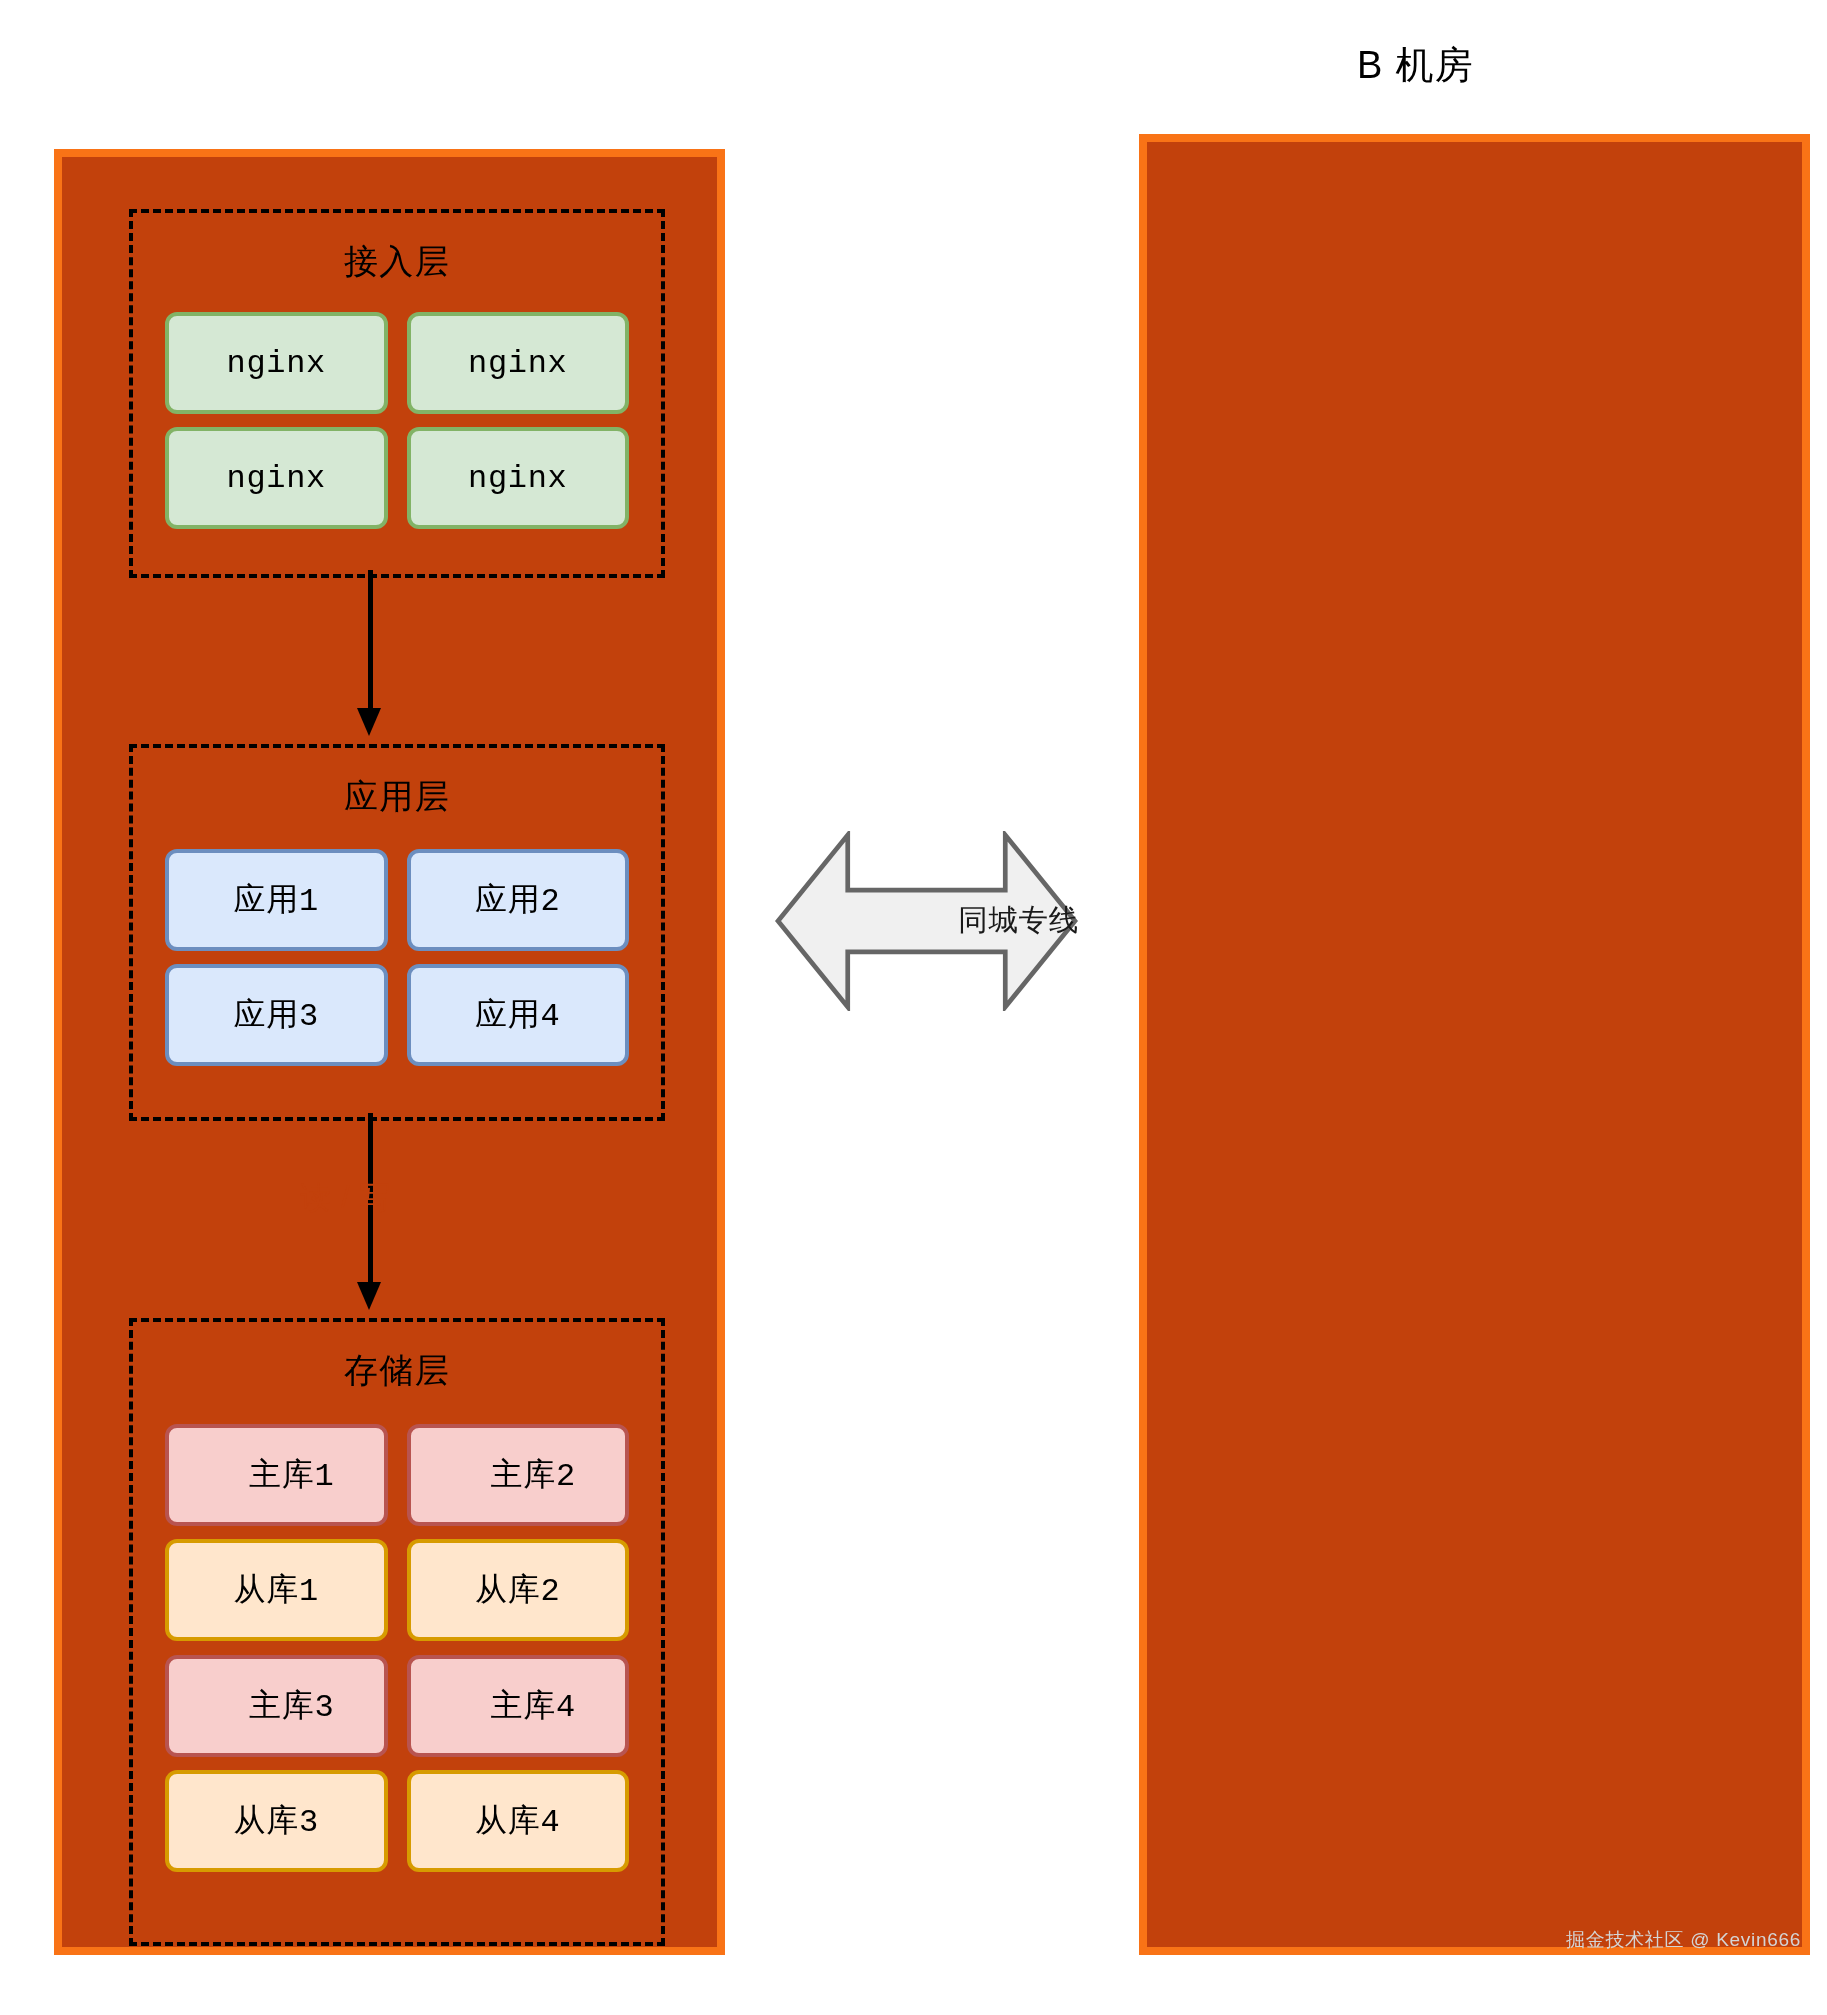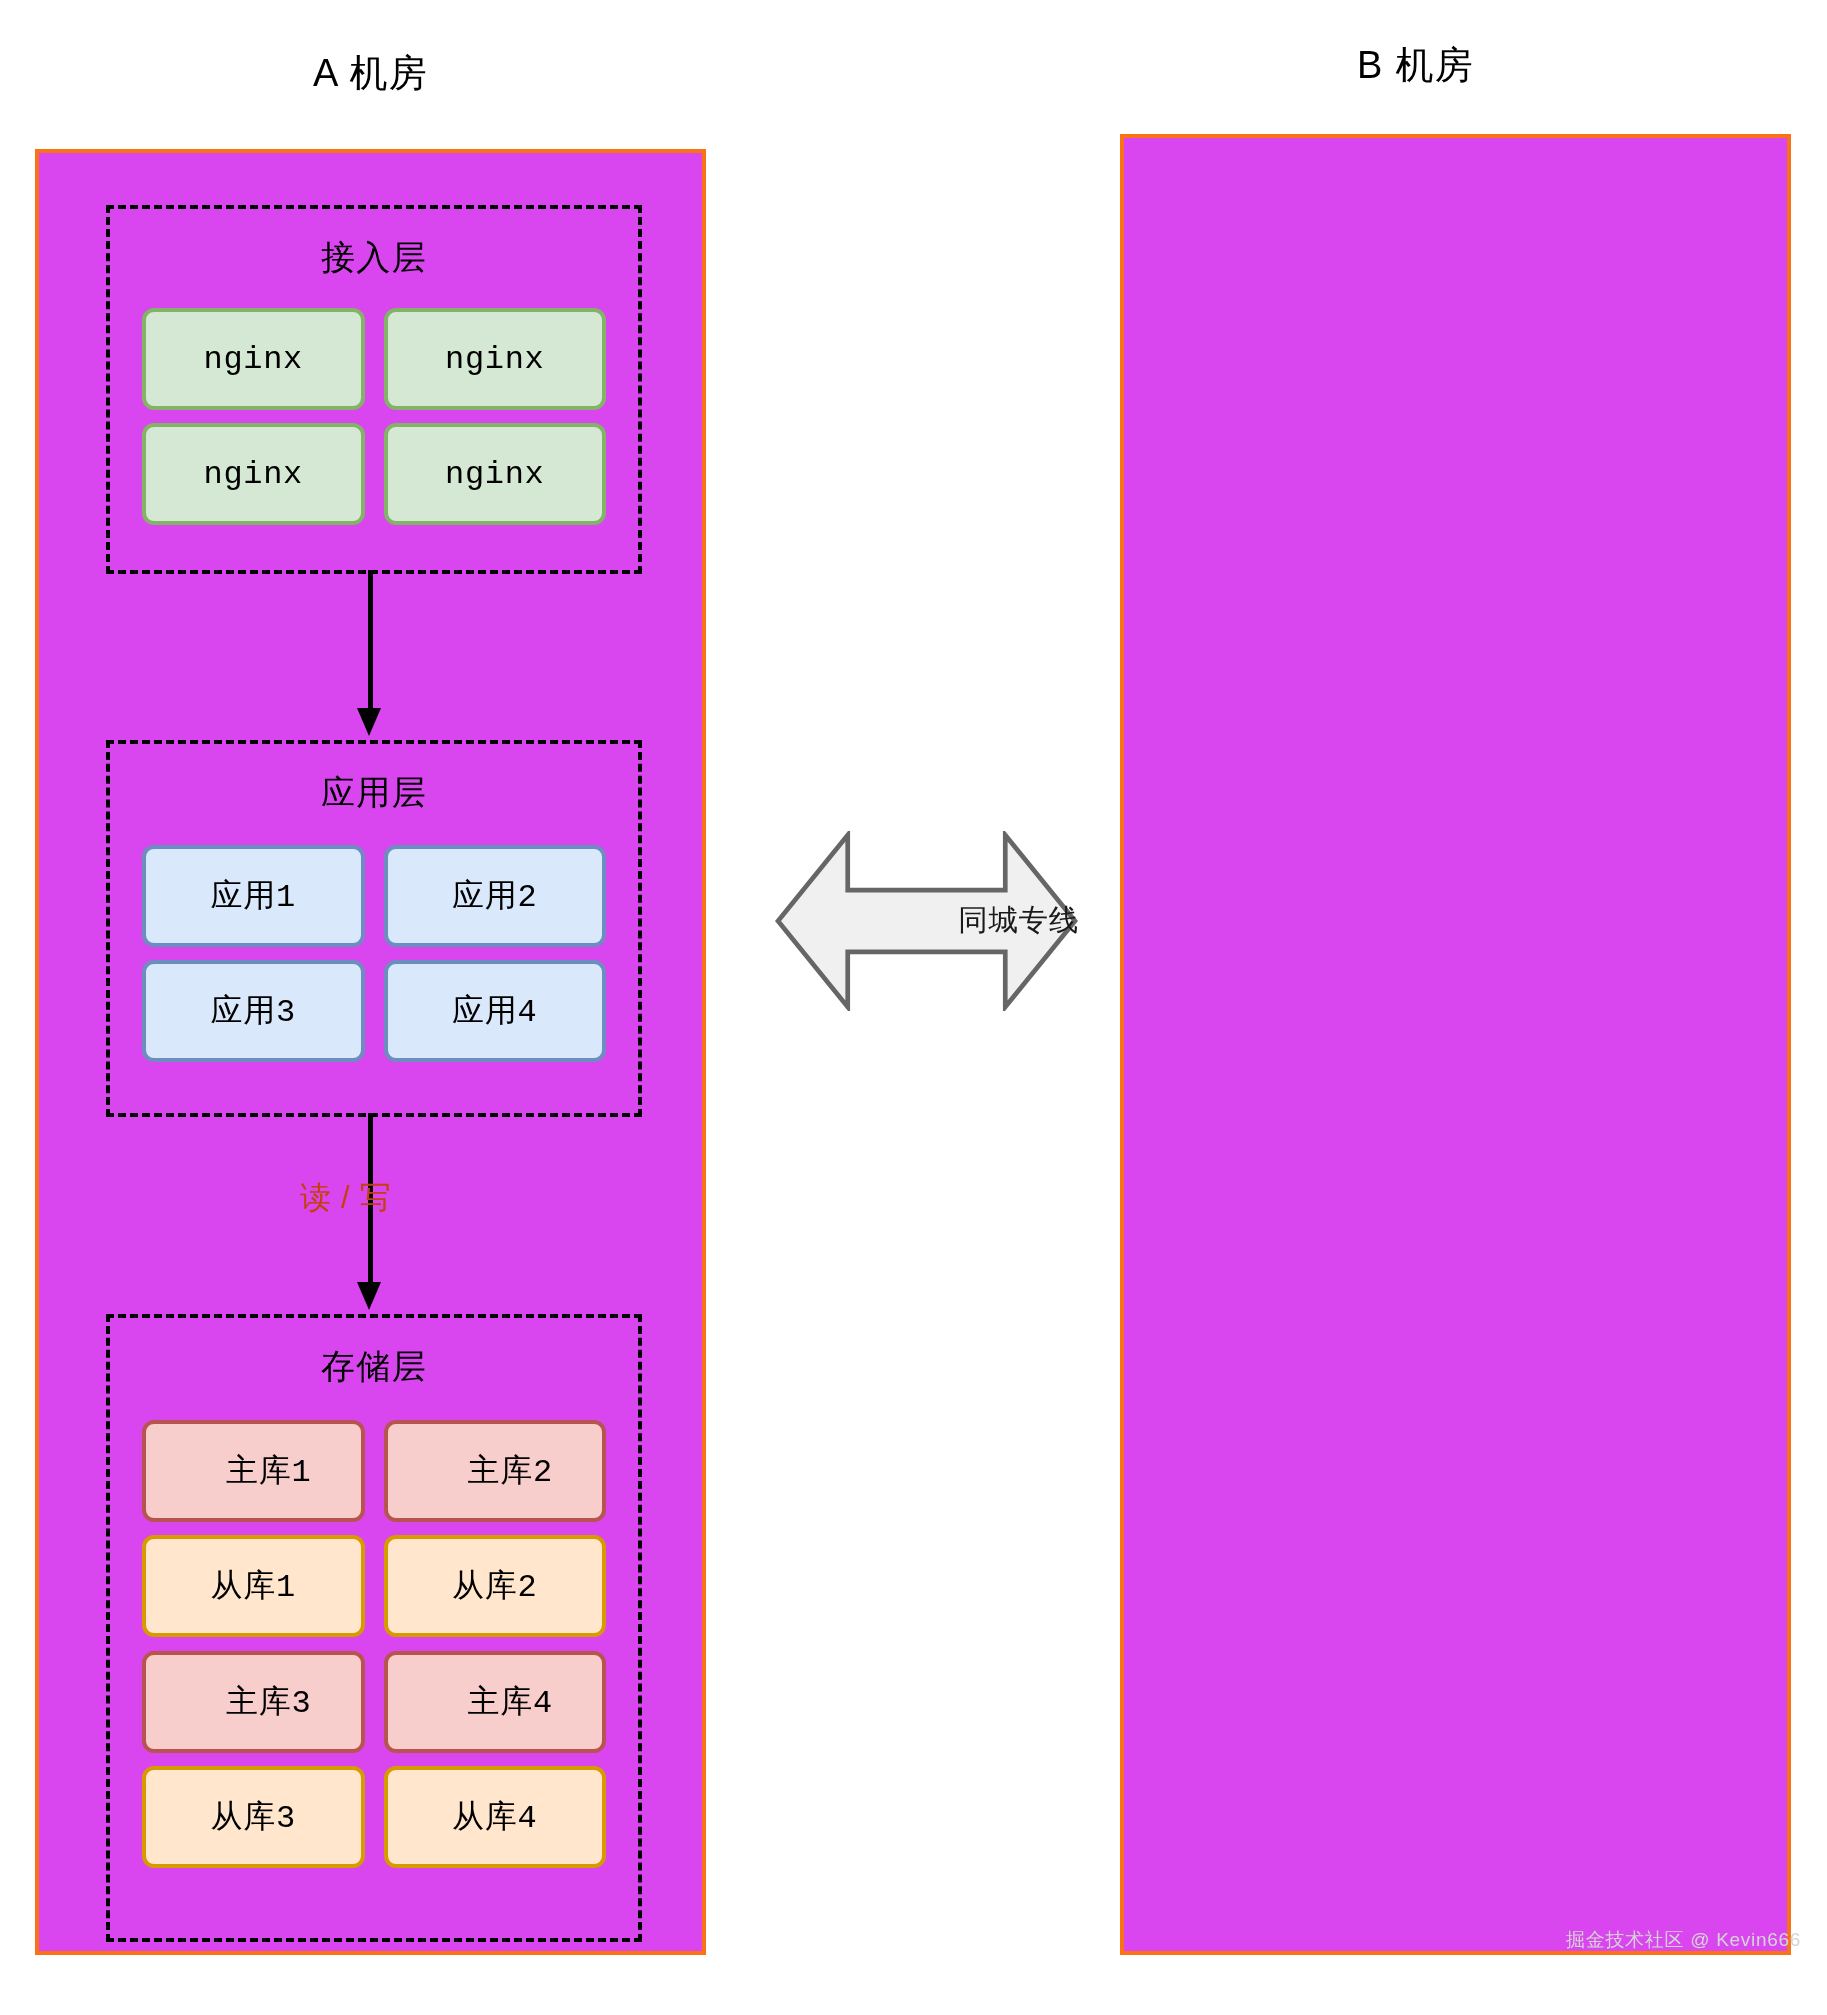--- a/index.html
+++ b/index.html
@@ -22,23 +22,24 @@
     color: #000;
     letter-spacing: 1.3px;
     white-space: nowrap;
   }
   #title-a { left: 35px;  top: 48px;  width: 671px; }
   #title-b { left: 1080px; top: 40px; width: 671px; }
 
   
   .dc-panel {
     position: absolute;
-    border: 4px solid #f97316;
-    background: #d946ef;
+    border: 8px solid #f97316;
+    background: #c2410c;
     box-sizing: border-box;
+    margin-left: 19px;
   }
   #panel-a { left: 35px;  top: 149px; width: 671px; height: 1806px; }
   #panel-b { left: 1120px; top: 134px; width: 671px; height: 1821px; }
 
   
   .layer {
     position: absolute;
     border: 4.7px dashed #000;
     background: transparent;
     box-sizing: border-box;
@@ -156,21 +157,20 @@
     color: #d4d4d4;
     white-space: nowrap;
     letter-spacing: 0.7px;
   }
 </style>
 </head>
 <body>
 
 <div class="stage">
 
-  <div class="dc-title" id="title-a">A 机房</div>
   <div class="dc-title" id="title-b">B 机房</div>
 
   <div class="dc-panel" id="panel-a">
 
     <div class="layer" id="layer-access" style="left:67px; top:52px;">
       <div class="layer-title">接入层</div>
       <div class="node-grid" id="grid-access">
         <div class="node green">nginx</div>
         <div class="node green">nginx</div>
         <div class="node green">nginx</div>

